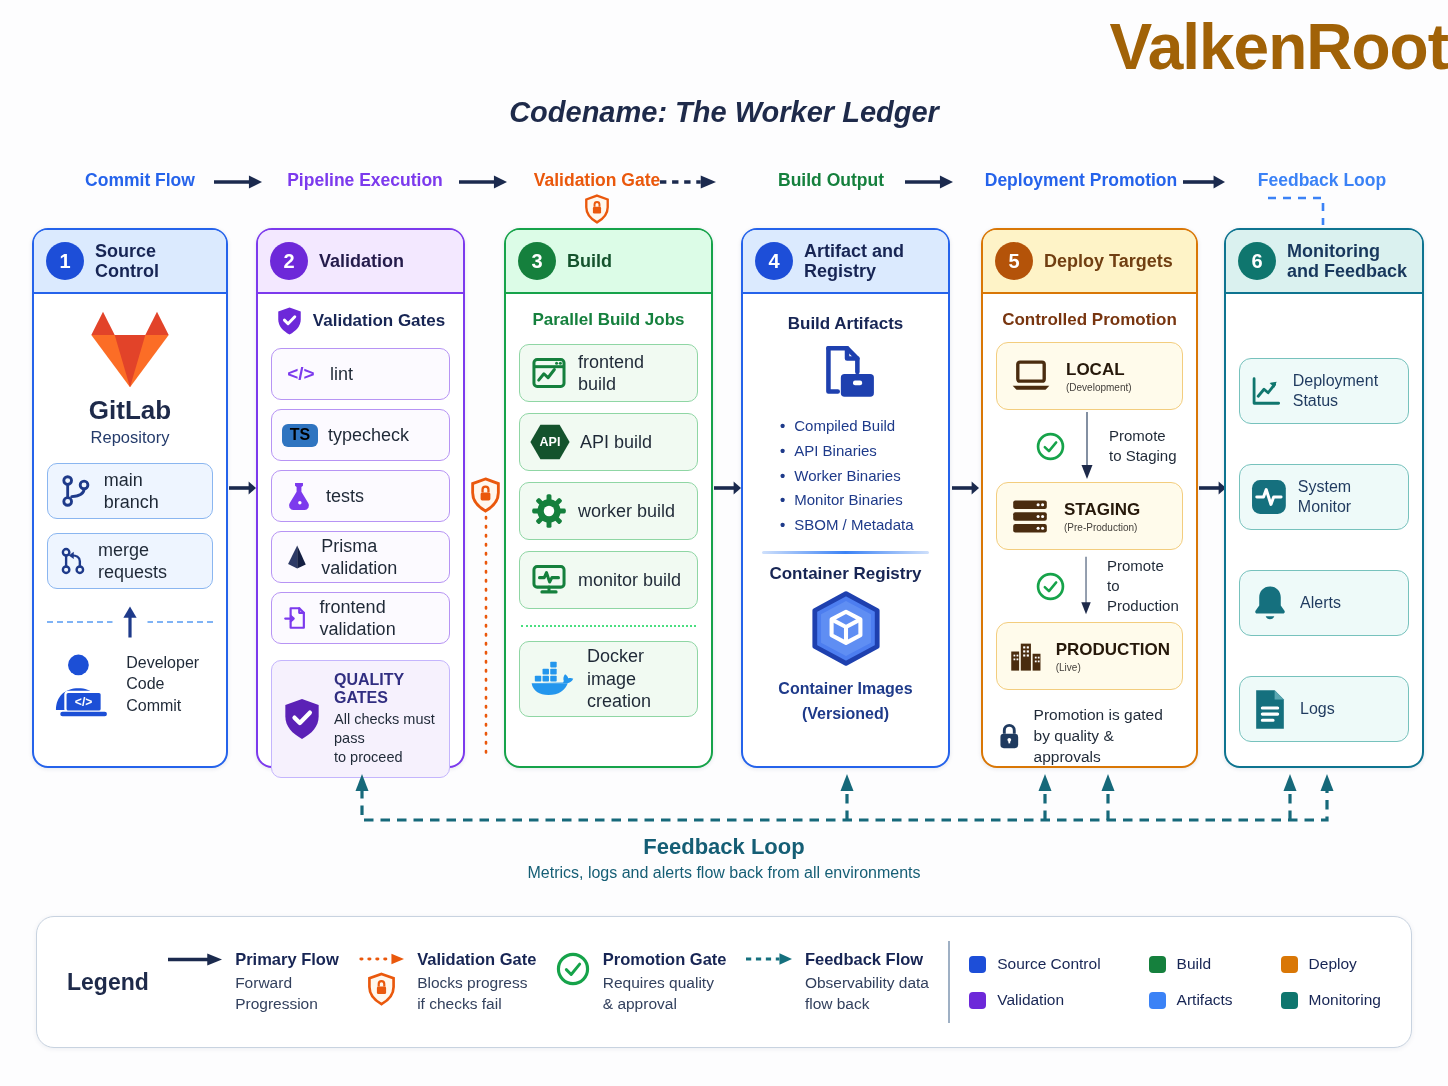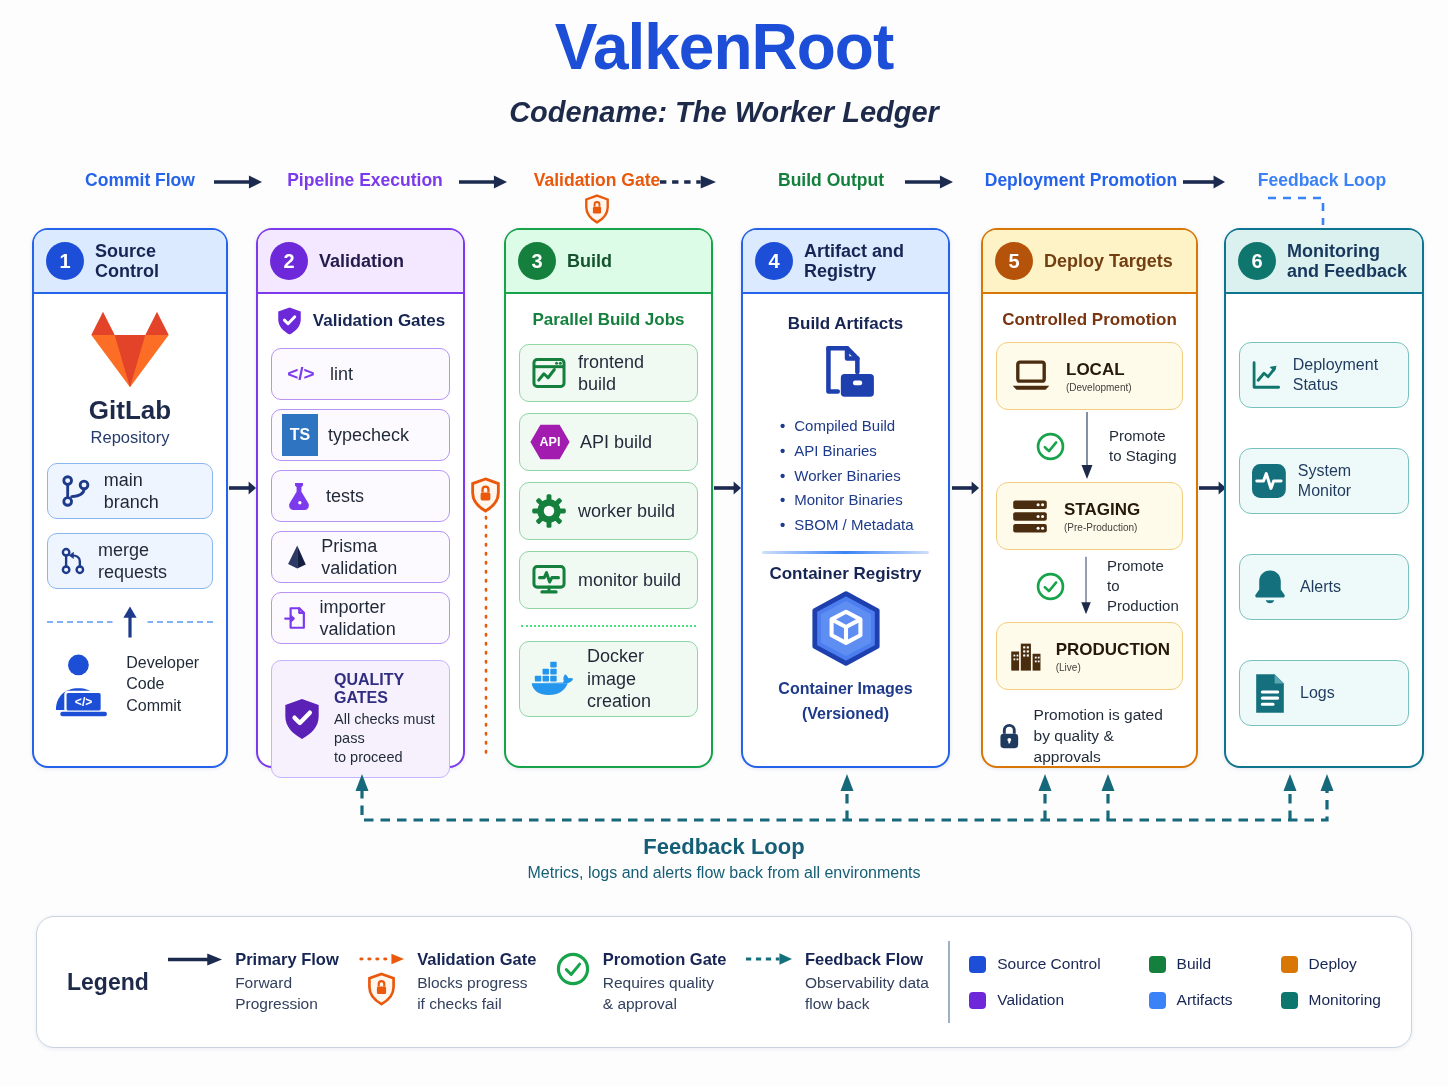--- a/index.html
+++ b/index.html
@@ -1,21 +1,21 @@
 <!DOCTYPE html>
 <html><head>
 <meta charset="utf-8">
 <style>
   html,body{margin:0;padding:0;background:#fff;}
   .canvas{position:relative;width:1448px;height:1086px;background:#fdfdfe;overflow:hidden;
           font-family:"Liberation Sans",sans-serif;color:#1f2937;}
 
   
-  .page-title{position:absolute;top:10px;left:0;width:100%;text-align:center;
-              font-size:64px;font-weight:800;letter-spacing:-1px;color:#1d4ed8;}
+  .page-title{position:absolute;top:10px;left:0;width:100%;text-align:right;
+              font-size:64px;font-weight:800;letter-spacing:-1px;color:#a16207;}
   .page-subtitle{position:absolute;top:96px;left:0;width:100%;text-align:center;
                  font-size:29px;font-weight:700;font-style:italic;color:#1e2a4a;}
 
   
   .flow-label{position:absolute;top:170px;transform:translateX(-50%);
               font-size:17.5px;font-weight:700;white-space:nowrap;}
   .fl-commit{left:140px;color:#2563eb}
   .fl-pipeline{left:365px;color:#7c3aed}
   .fl-valgate{left:597px;color:#ea580c}
   .fl-build{left:831px;color:#15803d}
@@ -60,31 +60,31 @@
   .sc-sep-arrow{position:absolute;left:50%;top:-17px;transform:translateX(-50%);
                 background:#fff;padding:0 9px;}
   .dev-row{display:flex;align-items:center;gap:8px;margin-top:24px;padding-left:2px;}
   .dev-text{font-size:16px;color:#1f2937;text-align:left;line-height:1.35;}
 
   
   .v-sec{display:flex;align-items:center;justify-content:center;gap:10px;margin:4px 0 12px;}
   .v-sec-label{font-size:17px;font-weight:700;color:#172554;}
   .v-item{background:#fcfaff;border-color:#b794f4;height:52px;margin-bottom:9px;}
   .code-badge{color:#7c3aed;font-weight:800;font-size:19px;width:38px;text-align:center;flex:none;}
-  .ts-badge{width:36px;height:42px;background:#2f74c0;border-radius:0;color:#ffffff;font-weight:800;
+  .ts-badge{width:36px;height:23px;background:#2f74c0;border-radius:6px;color:#000000;font-weight:800;
             font-size:16px;display:flex;align-items:center;justify-content:center;flex:none;}
   .quality-box{display:flex;align-items:center;gap:12px;background:#f6f1fd;border:1.5px solid #c4b5fd;
                border-radius:10px;padding:10px 10px;margin-top:16px;text-align:left;}
   .q-title{font-size:16px;font-weight:800;color:#312e81;margin-bottom:3px;}
   .q-desc{font-size:14.5px;color:#1f2937;line-height:1.3;}
 
   
   .b-sec{font-size:17px;font-weight:700;color:#15803d;margin:8px 0 14px;}
   .b-item{background:#f1faf2;border-color:#8fd6a4;height:58px;margin-bottom:11px;}
-  .hex-api{width:40px;height:36px;background:#a21caf;flex:none;
+  .hex-api{width:40px;height:36px;background:#14532d;flex:none;
            clip-path:polygon(26% 2%,74% 2%,99% 50%,74% 98%,26% 98%,1% 50%);
            display:flex;align-items:center;justify-content:center;color:#fff;font-weight:800;font-size:12.5px;}
   .b-sep{border-top:2px dotted #4ade80;margin:16px 2px 14px;}
   .docker-item{background:#f1faf2;border:1.5px solid #8fd6a4;border-radius:10px;height:76px;
                display:flex;align-items:center;gap:12px;padding:0 10px;text-align:left;box-sizing:border-box;}
 
   
   .a-sec{font-size:17px;font-weight:700;color:#172554;margin:12px 0 8px;}
   .a-bullets{list-style:none;margin:8px 0 0;padding:0 0 0 24px;text-align:left;}
   .a-bullets li{font-size:15px;color:#1e3a8a;margin:4.5px 0;line-height:1.35;}
@@ -101,21 +101,21 @@
   .env-sub{font-size:10px;color:#44403c;margin-top:2px;}
   .promote-row{display:flex;align-items:stretch;height:72px;padding-left:40px;gap:15px;}
   .promote-check{align-self:center;color:#16a34a;flex:none;}
   .promote-text{align-self:center;font-size:15px;color:#1f2937;text-align:left;line-height:1.35;}
   .d-footer{display:flex;align-items:center;justify-content:center;gap:11px;margin-top:15px;text-align:left;}
   .d-footer-text{font-size:15.5px;color:#1f2937;line-height:1.35;font-weight:500;}
 
   
   .m-item{background:#eefaf9;border-color:#77c2bd;height:66px;margin-bottom:40px;border-radius:12px;}
   .m-item .item-label{font-size:16px;color:#1f3a5f;font-weight:500;}
-  .m-first{margin-top:40px;justify-content:center;}
+  .m-first{margin-top:56px;justify-content:center;}
 
   
   .fb-title{position:absolute;top:834px;left:0;width:1448px;text-align:center;
             font-size:22px;font-weight:800;color:#155e75;}
   .fb-sub{position:absolute;top:864px;left:0;width:1448px;text-align:center;
           font-size:16px;color:#155e75;}
 
   
   .overlay{position:absolute;left:0;top:0;pointer-events:none;}
 
@@ -301,21 +301,21 @@
         <span class="item-label">Prisma validation</span>
       </div>
       <div class="item v-item">
         <svg viewBox="0 0 24 24" width="34" height="34">
           <g fill="none" stroke="#7c3aed" stroke-width="1.9" stroke-linejoin="round" stroke-linecap="round">
             <path d="M7.5 3.5H15l4 4v13H7.5z"></path>
             <path d="M15 3.5v4h4"></path>
             <path d="M2.8 12.5h7.4M7.7 10.2l2.5 2.3-2.5 2.3"></path>
           </g>
         </svg>
-        <span class="item-label">importer validation</span>
+        <span class="item-label">frontend validation</span>
       </div>
 
       <div class="quality-box">
         <svg width="40" height="44" style="color:#5b21b6;flex:none">
             <use href="#sym-shield-check"></use>
           </svg>
         <div>
           <div class="q-title">QUALITY GATES</div>
           <div class="q-desc">All checks must pass</div>
           <div class="q-desc">to proceed</div>

